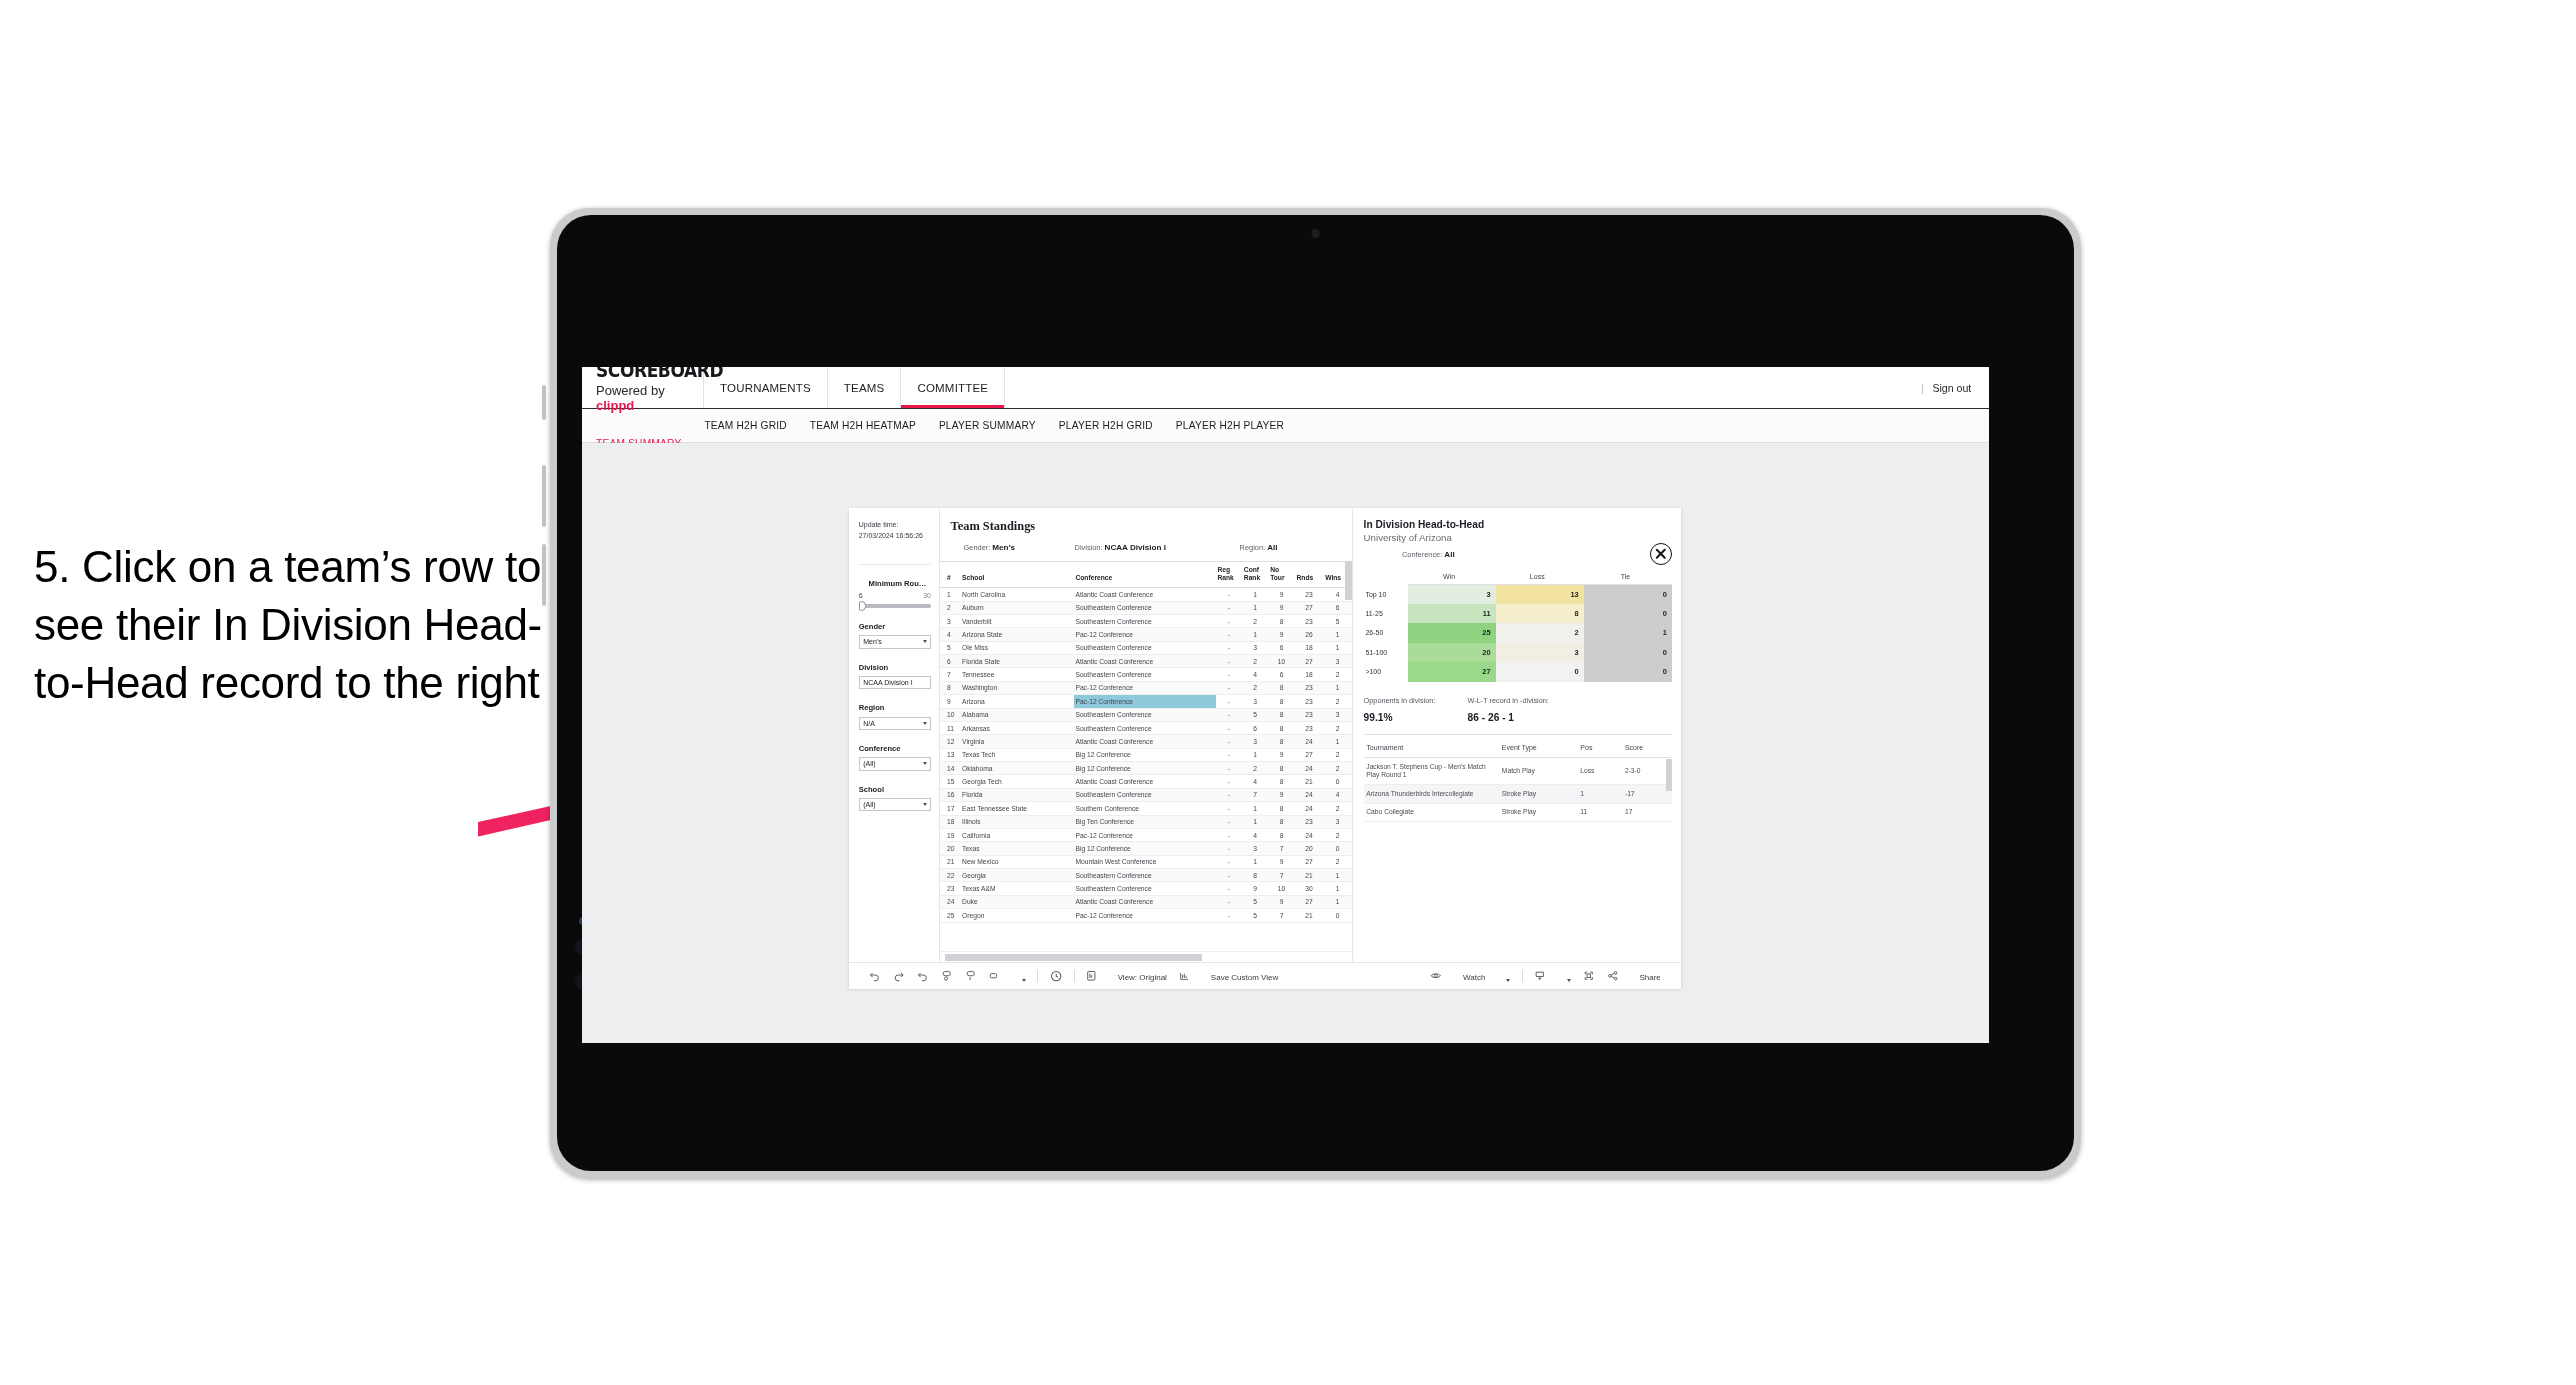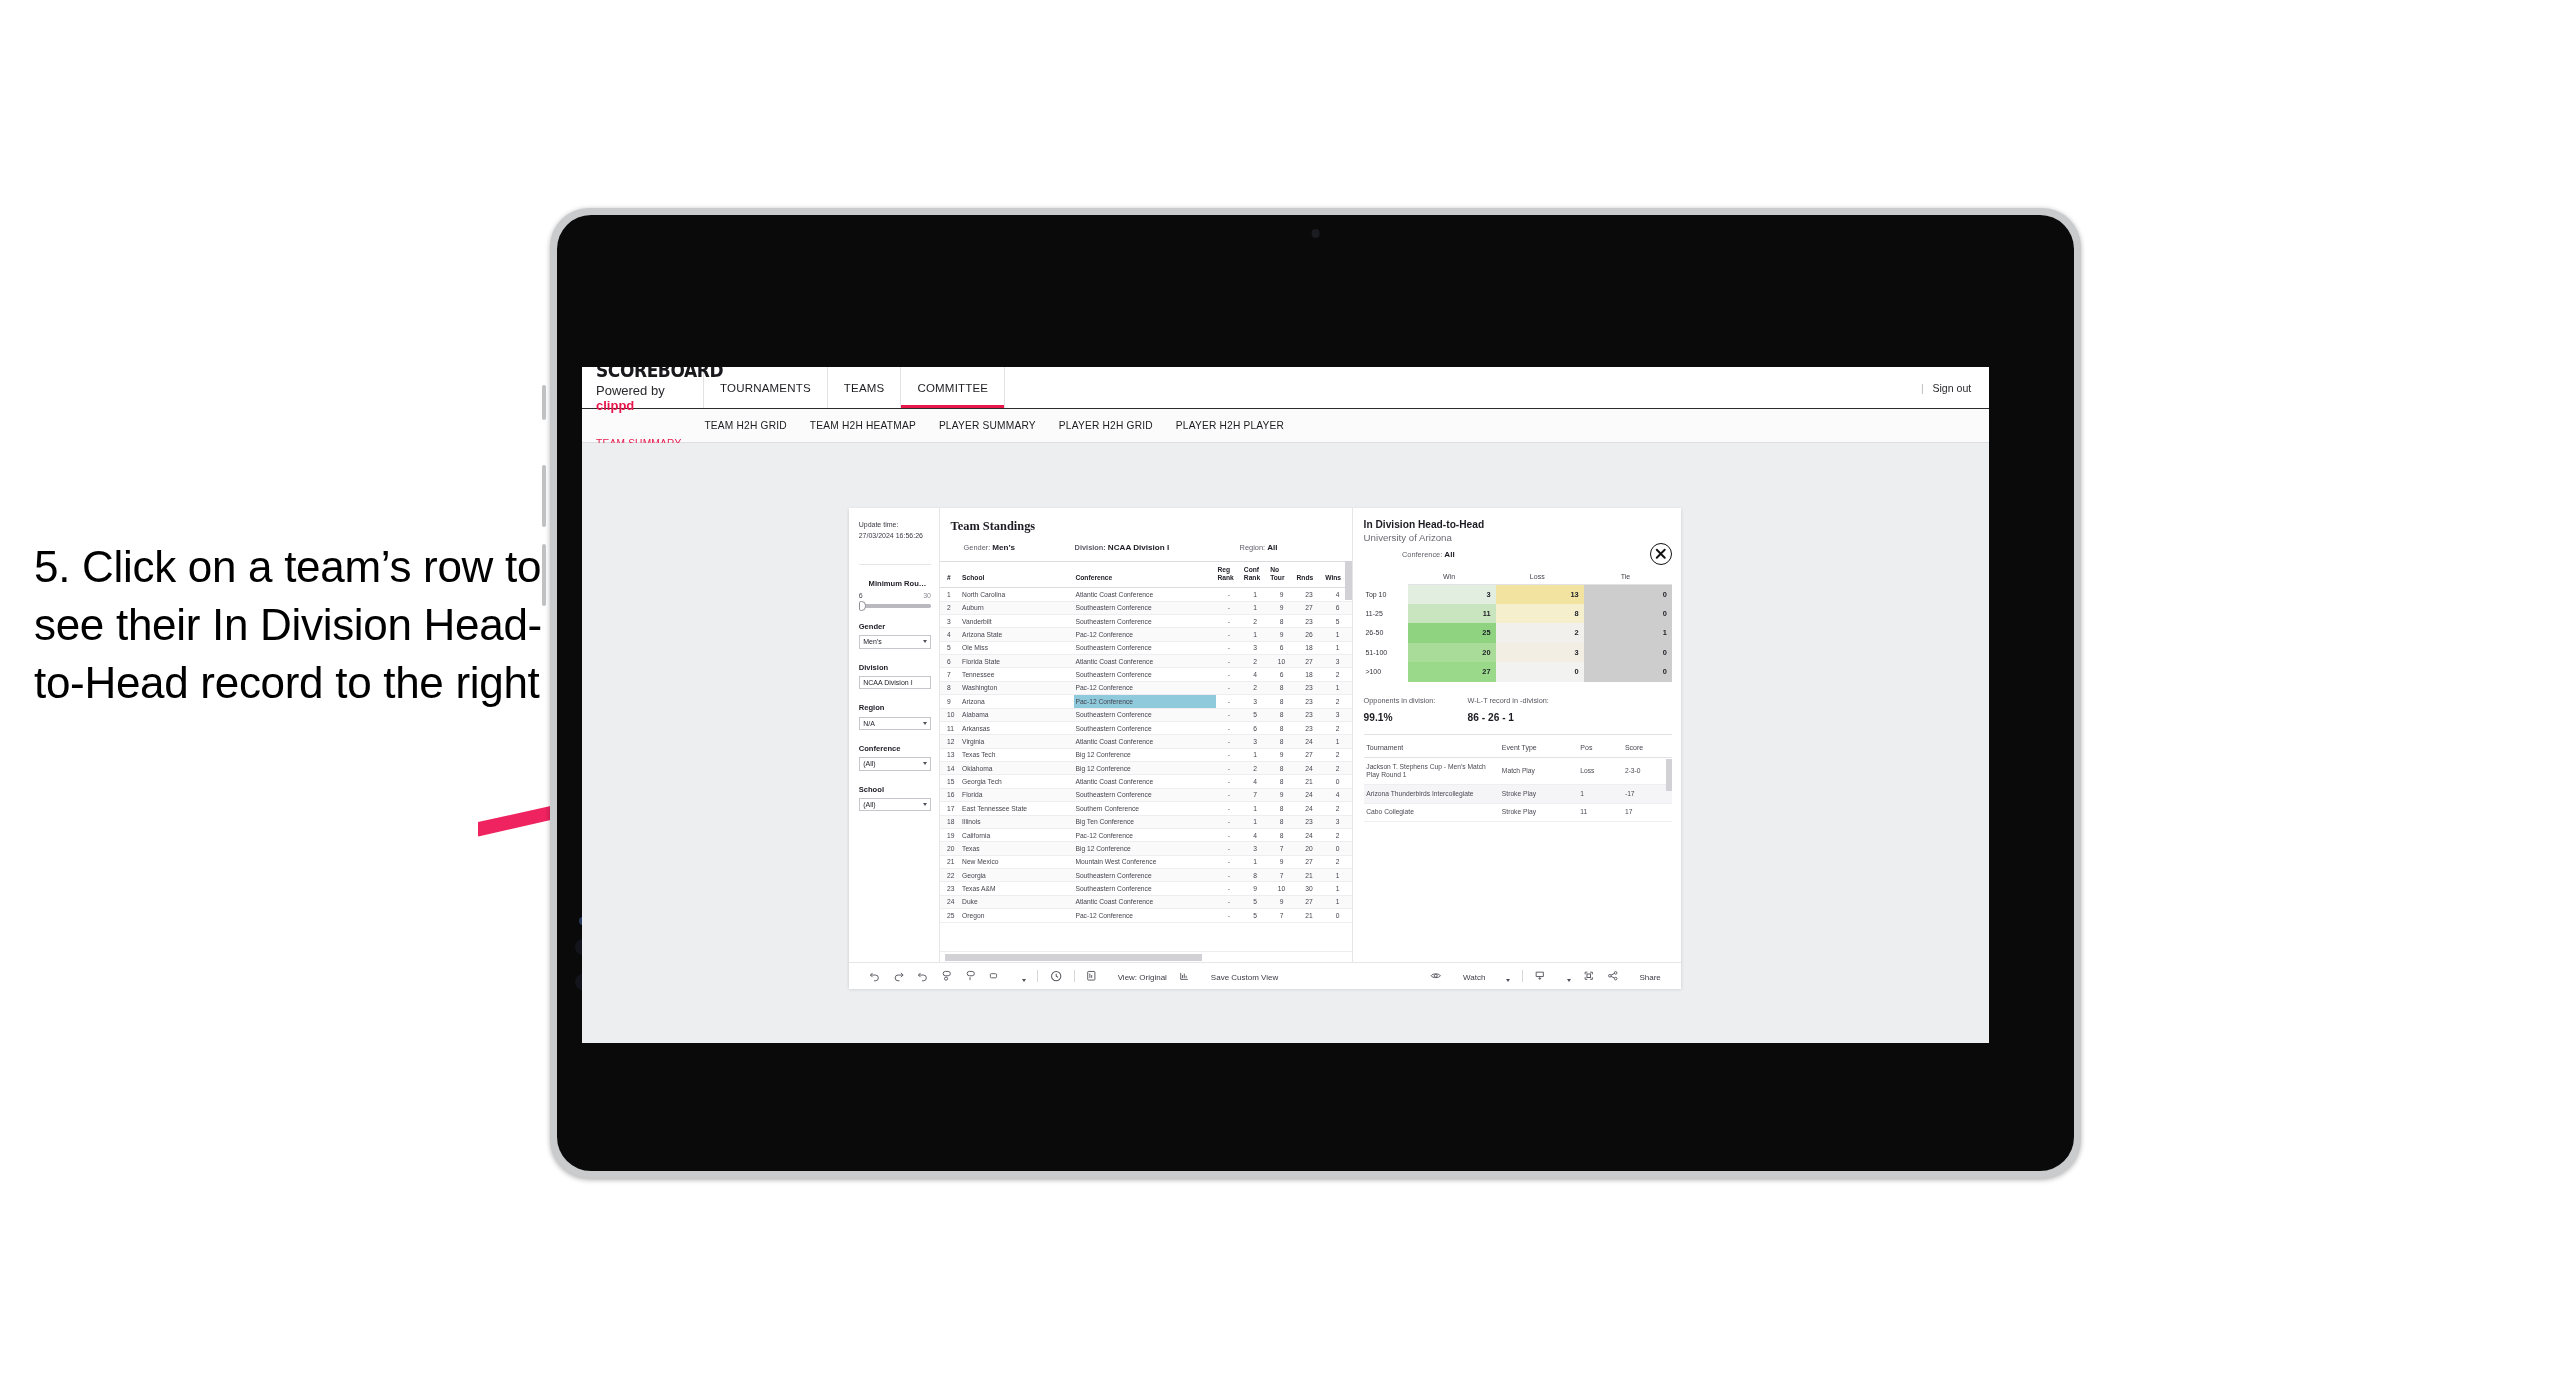--- a/index.html
+++ b/index.html
@@ -166,21 +166,21 @@
   #standings-head {
     padding:10.6px 0 0 10.6px;
   }
   #standings-title { font-size:12.4px; font-weight:bold; color:#1c1c24;font-family:Liberation Serif, serif; }
   #meta-row {
     display:flex; font-size:7.4px; color:#5c5c66; margin-top:9.7px; padding-bottom:8.8px;
   }
   #meta-row .m { white-space:nowrap;padding-left:13px; }
   #meta-row .m b { color:#1c1c24; font-size:8.1px; }
   #meta-row .m1 { width:111px; }
-  #meta-row .m2 { width:165px;font-weight:bold; }
+  #meta-row .m2 { width:165px; }
 
   table.standings { width:100%; border-collapse:collapse; table-layout:fixed; }
   table.standings thead th {
     font-size:6.7px; font-weight:bold; color:#22222a; text-align:left;
     padding:4.4px 1.8px 5.3px 1.8px; border-top:0.9px solid #dcdce0; border-bottom:0.9px solid #dcdce0;
     vertical-align:bottom; line-height:1.15;
   }
   table.standings tbody td {
     font-size:6.7px; color:#44444e; padding:2.7px 1.8px;
     border-bottom:0.9px solid #eeeef1; white-space:nowrap; overflow:hidden;

